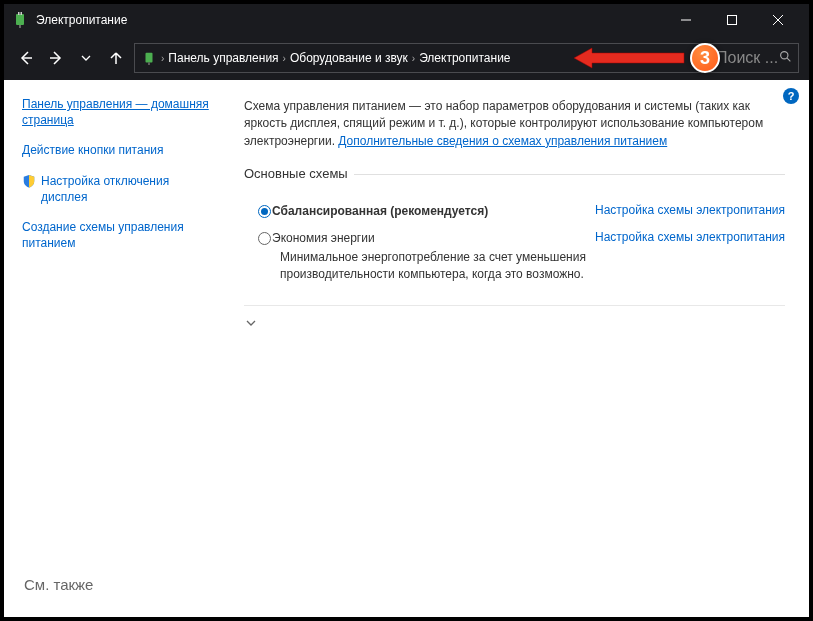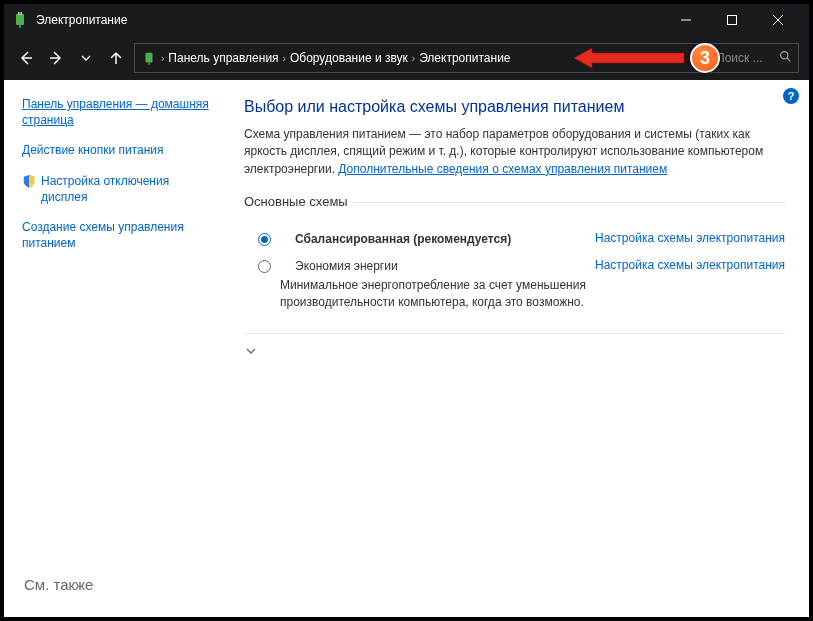--- a/index.html
+++ b/index.html
@@ -76,21 +76,21 @@
     display: inline-flex; align-items: center; justify-content: center;
   }
   .bc-sep { color: #aaa; font-size: 10px; }
   .bc-item { color: #fff; font-size: 12px; white-space: nowrap; }
   .search-box {
     width: 90px; height: 30px;
     border: 1px solid #4a4b4f;
     display: flex; align-items: center;
     padding: 0 6px;
     color: #888;
-    font-size: 12px;
+    font-size: 16px;
     justify-content: space-between;
   }
   .annotation-arrow {
     position: absolute;
     left: 570px;
     top: 10px;
     height: 24px;
     display: flex;
     align-items: center;
     pointer-events: none;
@@ -175,21 +175,21 @@
     left: 110px;
     right: 0;
     top: 50%;
     border-top: 1px solid #e0e0e0;
   }
   .plan-row {
     display: flex;
     align-items: flex-start;
     padding: 10px 0 2px 14px;
   }
-  .plan-left { flex: 1; display: flex; align-items: flex-end; gap: 24px; }
+  .plan-left { flex: 1; display: flex; align-items: flex-end; gap: 1px; }
   .radio {
     width: 13px; height: 13px;
     border-radius: 50%;
     border: 1px solid #666;
     margin-top: 2px;
     position: relative;
     flex-shrink: 0;
   }
   .radio.checked { border-color: #0067c0; }
   .radio.checked::after {
@@ -339,21 +339,20 @@
         <span>Настройка отключения дисплея</span>
       </div>
       <div class="sidebar-link">
         <span>Создание схемы управления питанием</span>
       </div>
       <div class="sidebar-spacer"></div>
       <div class="sidebar-footer-label">См. также</div>
     </div>
 
     <div class="main-panel">
-      <div class="page-heading">Выбор или настройка схемы управления питанием</div>
       <div class="page-desc">
         <span>Схема управления питанием — это набор параметров оборудования и системы (таких как яркость дисплея, спящий режим и т. д.), которые контролируют использование компьютером электроэнергии. </span><a class="inline-link">Дополнительные сведения о схемах управления питанием</a>
       </div>
 
       <div class="group-label">Основные схемы</div>
 
       <div class="plan-row">
         <div class="plan-left">
           <span class="radio checked"></span>
           <span class="plan-name bold">Сбалансированная (рекомендуется)</span>

